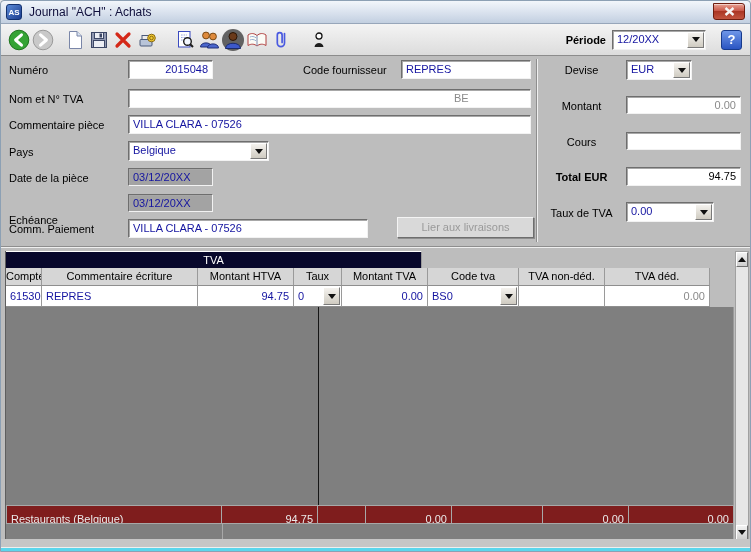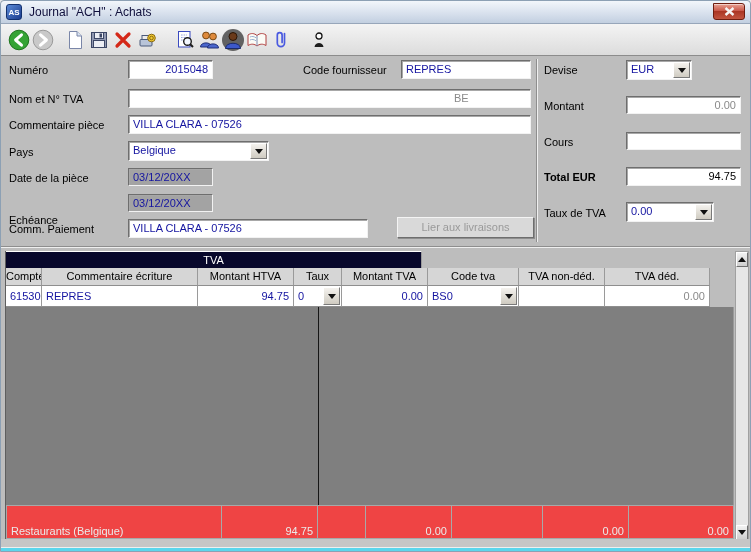--- a/index.html
+++ b/index.html
@@ -46,21 +46,21 @@
   .period-label{ font-weight:bold; color:#000; margin-right:6px; }
   .helpbtn{
     width:21px; height:20px; margin-left:15px;
     background:linear-gradient(#6E96E8,#2A55C2);
     border:1px solid #173A8C; border-radius:3px;
     color:#fff; font-weight:bold; font-size:13px;
     display:flex; align-items:center; justify-content:center;
   }
   
   .lbl{ position:absolute; color:#000; white-space:nowrap; }
-  .rlbl{ position:absolute; width:75px; text-align:left; color:#000; white-space:nowrap; }
+  .rlbl{ position:absolute; width:75px; text-align:center; color:#000; white-space:nowrap; }
   .bold{ font-weight:bold; }
   .field{
     position:absolute; background:#fff; height:19px;
     border:1px solid; border-color:#6E6E6E #F2F2F2 #F2F2F2 #6E6E6E;
     box-shadow:inset 1px 1px 0 #A8A8A8;
     color:#1414A0; padding:2px 4px 0 4px; overflow:hidden; white-space:nowrap;
   }
   .field.grayed{ background:#a3a3a3; }
   .field.dim{ color:#8A8A8A; }
   .field.black{ color:#000; }
@@ -85,21 +85,21 @@
   .gcell{ border-right:1px solid #9A9A9A; overflow:hidden; white-space:nowrap; }
   .ghead{ background:#07072B; color:#FFF; text-align:center; height:17px; line-height:16px; border-right:1px solid #9A9A9A; border-top:1px solid #FFF; }
   .chead{ background:#D6D6D6; color:#000; text-align:center; height:18px; line-height:17px; border-bottom:1px solid #8E8E8E; }
   .drow .gcell{ background:#FFF; color:#1414A0; height:21px; line-height:20px; padding:0 4px; position:relative; border-bottom:1px solid #8E8E8E; }
   .drow .gcell.ddcell{ padding-right:20px; }
   .c0{width:36px;} .c1{width:156px;} .c2{width:96px;} .c3{width:48px;}
   .c4{width:86px;} .c5{width:91px;} .c6{width:86px;} .c7{width:105px;}
   .g1{width:312px;} .g2{width:416px;}
   .gbody{ position:relative; height:198px; background:#7F7F7F; border-right:1px solid #9A9A9A; }
   .gsep{ position:absolute; left:312px; top:0; bottom:0; width:1px; background:#161616; }
-  .srow .gcell{ background:#ef4444; color:#EAEAEA; height:19px; line-height:18px; padding:16px 4px;
+  .srow .gcell{ background:#7f1d1d; color:#EAEAEA; height:19px; line-height:18px; padding:4px 4px;
     border:1px solid #A8A8A8; border-left:none; }
   .srow .gcell:first-child{ border-left:1px solid #A8A8A8; }
   .cs0{ width:216px; }
   .strip{ display:flex; }
   .strip .sp{ width:216px; height:17px; background:#7F7F7F; }
   .strip .sc{ width:512px; height:17px; background:#7F7F7F; border:1px solid #A8A8A8; border-top:none; }
   
   .vscroll{ position:absolute; left:734px; top:250px; width:14px; height:290px; background:#E6E6E6; border:1px solid #A0A0A0; }
   .sbtn{ position:absolute; left:0; width:12px; height:15px; background:linear-gradient(#F2F2F2,#CECECE);
     border:1px solid; border-color:#FFF #707070 #707070 #FFF; display:flex; align-items:center; justify-content:center; }
@@ -199,20 +199,30 @@
         <path d="M12.5 4.5 V14 a3.6 3.6 0 0 1 -7.2 0 V6 a2.4 2.4 0 0 1 4.8 0 v7.5" fill="none" stroke="#4A5AE0" stroke-width="1.7" stroke-linecap="round"></path>
       </svg>
     </div>
     <div class="tbtn gap2">
       <svg width="16" height="18" viewBox="0 0 16 18">
         <circle cx="8" cy="5" r="3" fill="#FFF" stroke="#141414" stroke-width="1.3"></circle>
         <path d="M3.5 16 C4 10.5 12 10.5 12.5 16 Z" fill="#1E1E1E"></path>
       </svg>
     </div>
 
+    <div class="tb-right">
+      <span class="period-label">Période</span>
+      <div class="field" style="position:relative; width:94px; height:20px; padding-right:20px;">
+        <span>12/20XX</span>
+        <span class="ddbtn">
+          <span class="arr"></span>
+        </span>
+      </div>
+      <div class="helpbtn">?</div>
+    </div>
   </div>
 
   <div>
     <div class="lbl" style="left:8px; top:63px;">Numéro</div>
     <div class="field ra" style="left:127px; top:59px; width:85px;">2015048</div>
 
     <div class="lbl" style="left:302px; top:63px;">Code fournisseur</div>
     <div class="field" style="left:400px; top:59px; width:130px;">REPRES</div>
 
     <div class="lbl" style="left:8px; top:92px;">Nom et N° TVA</div>

